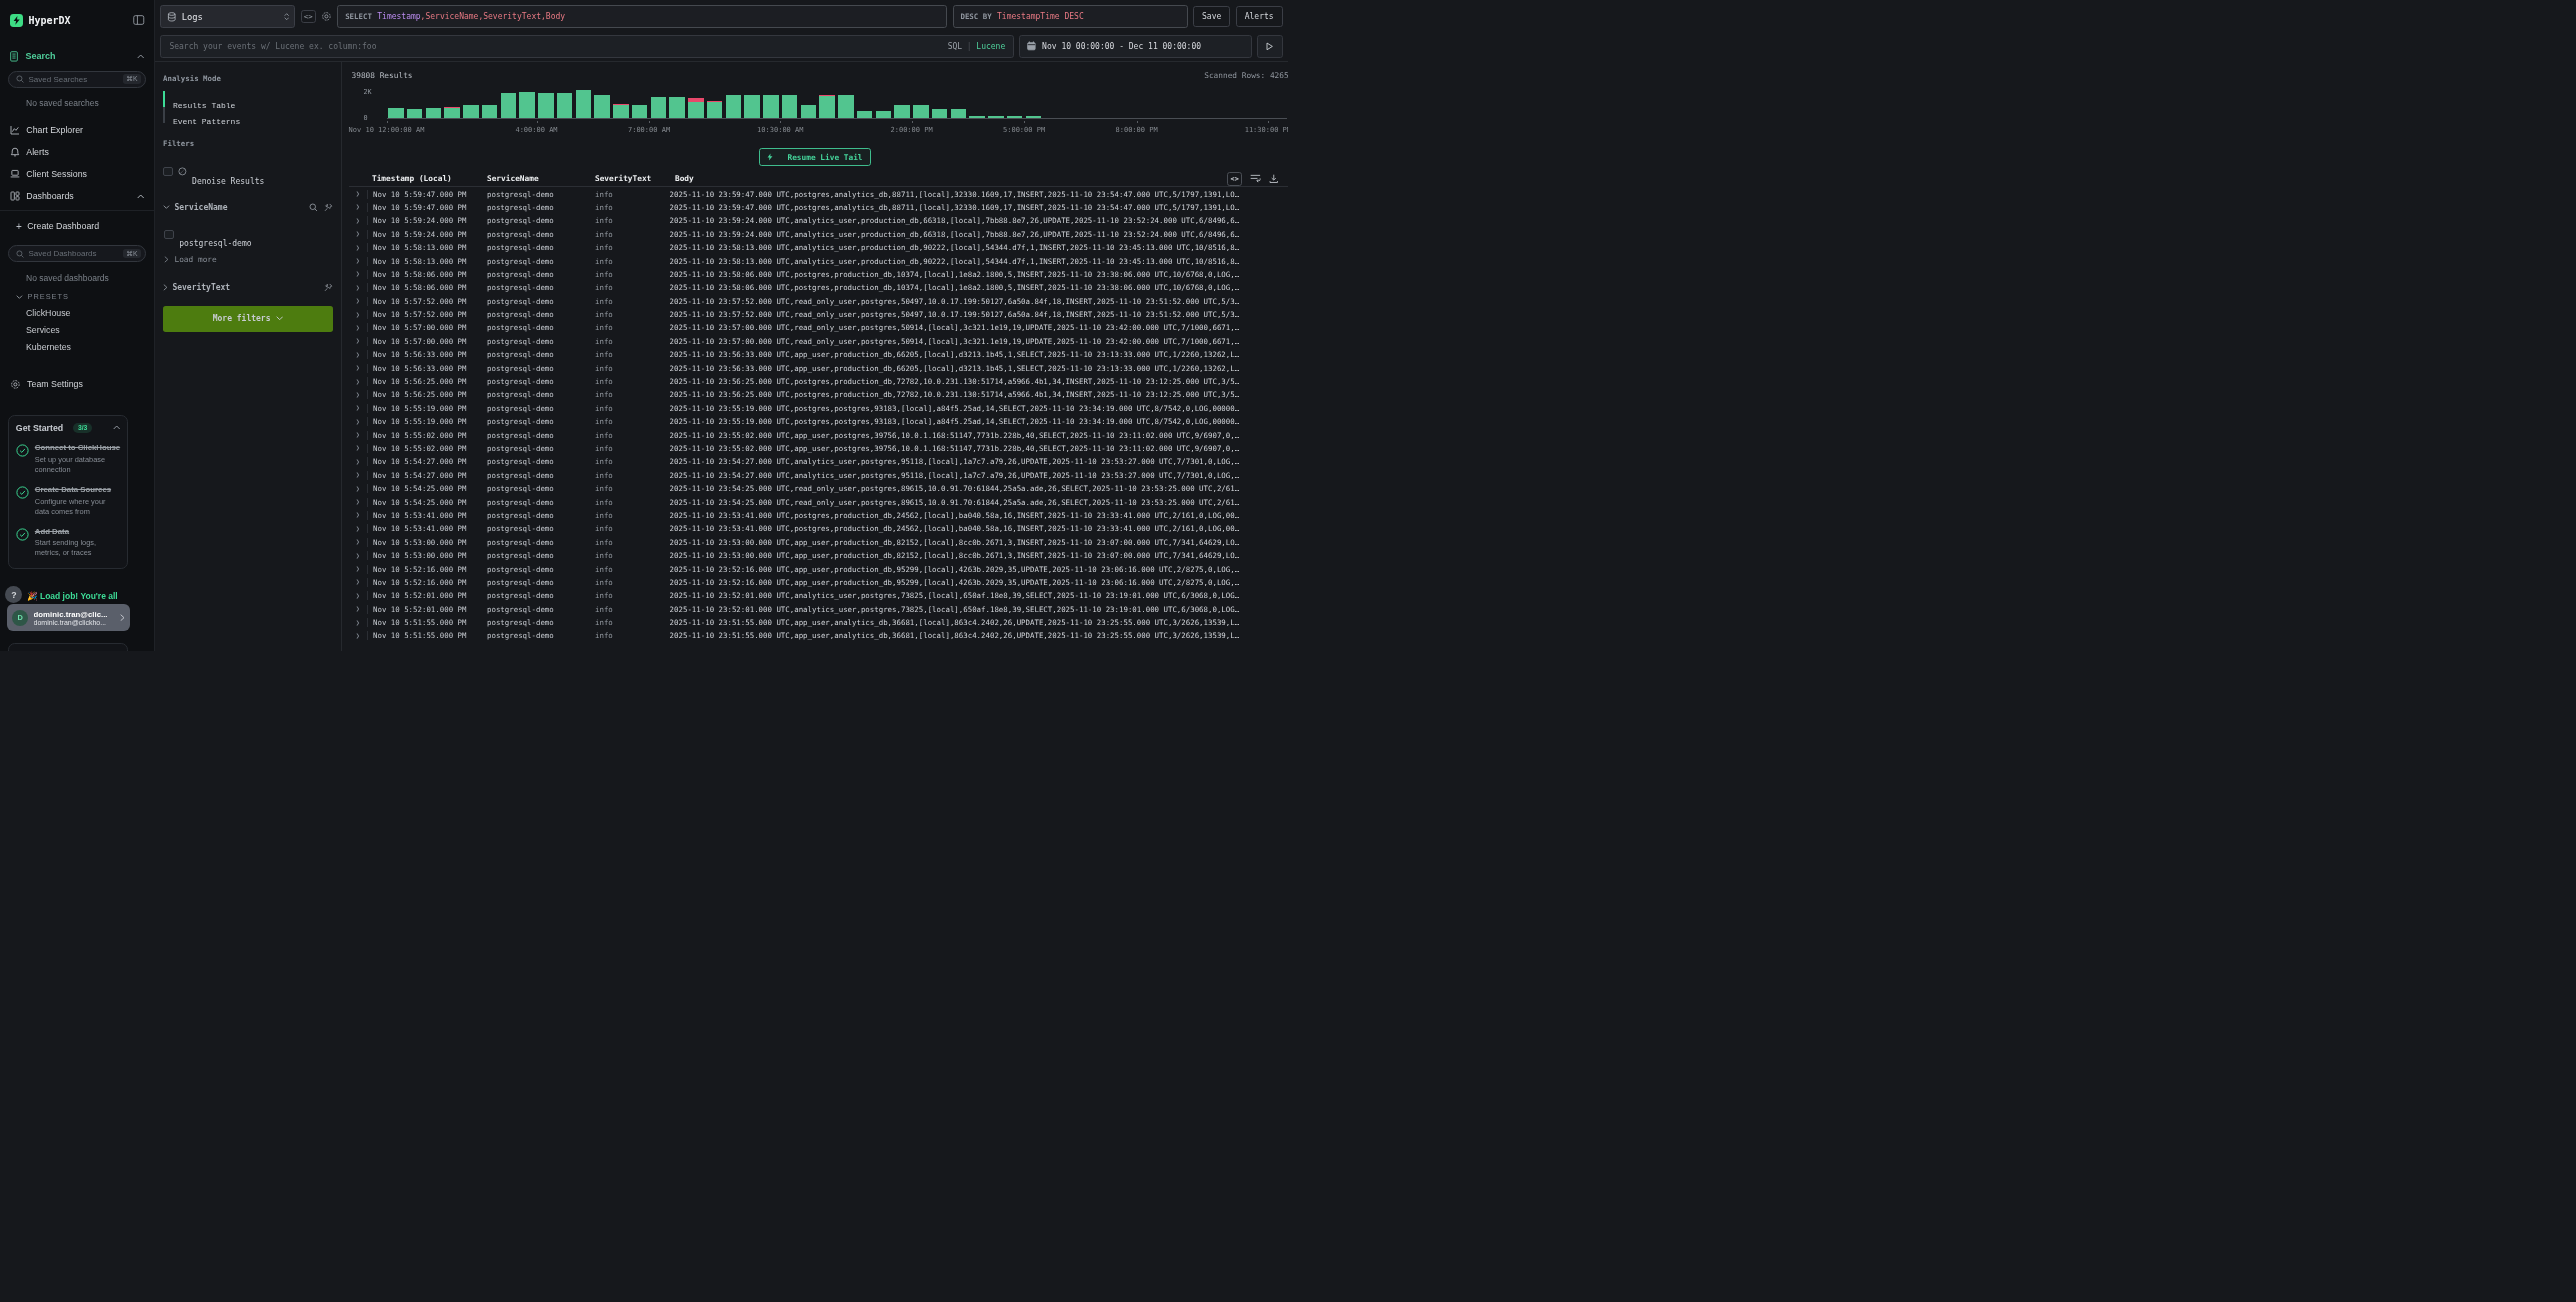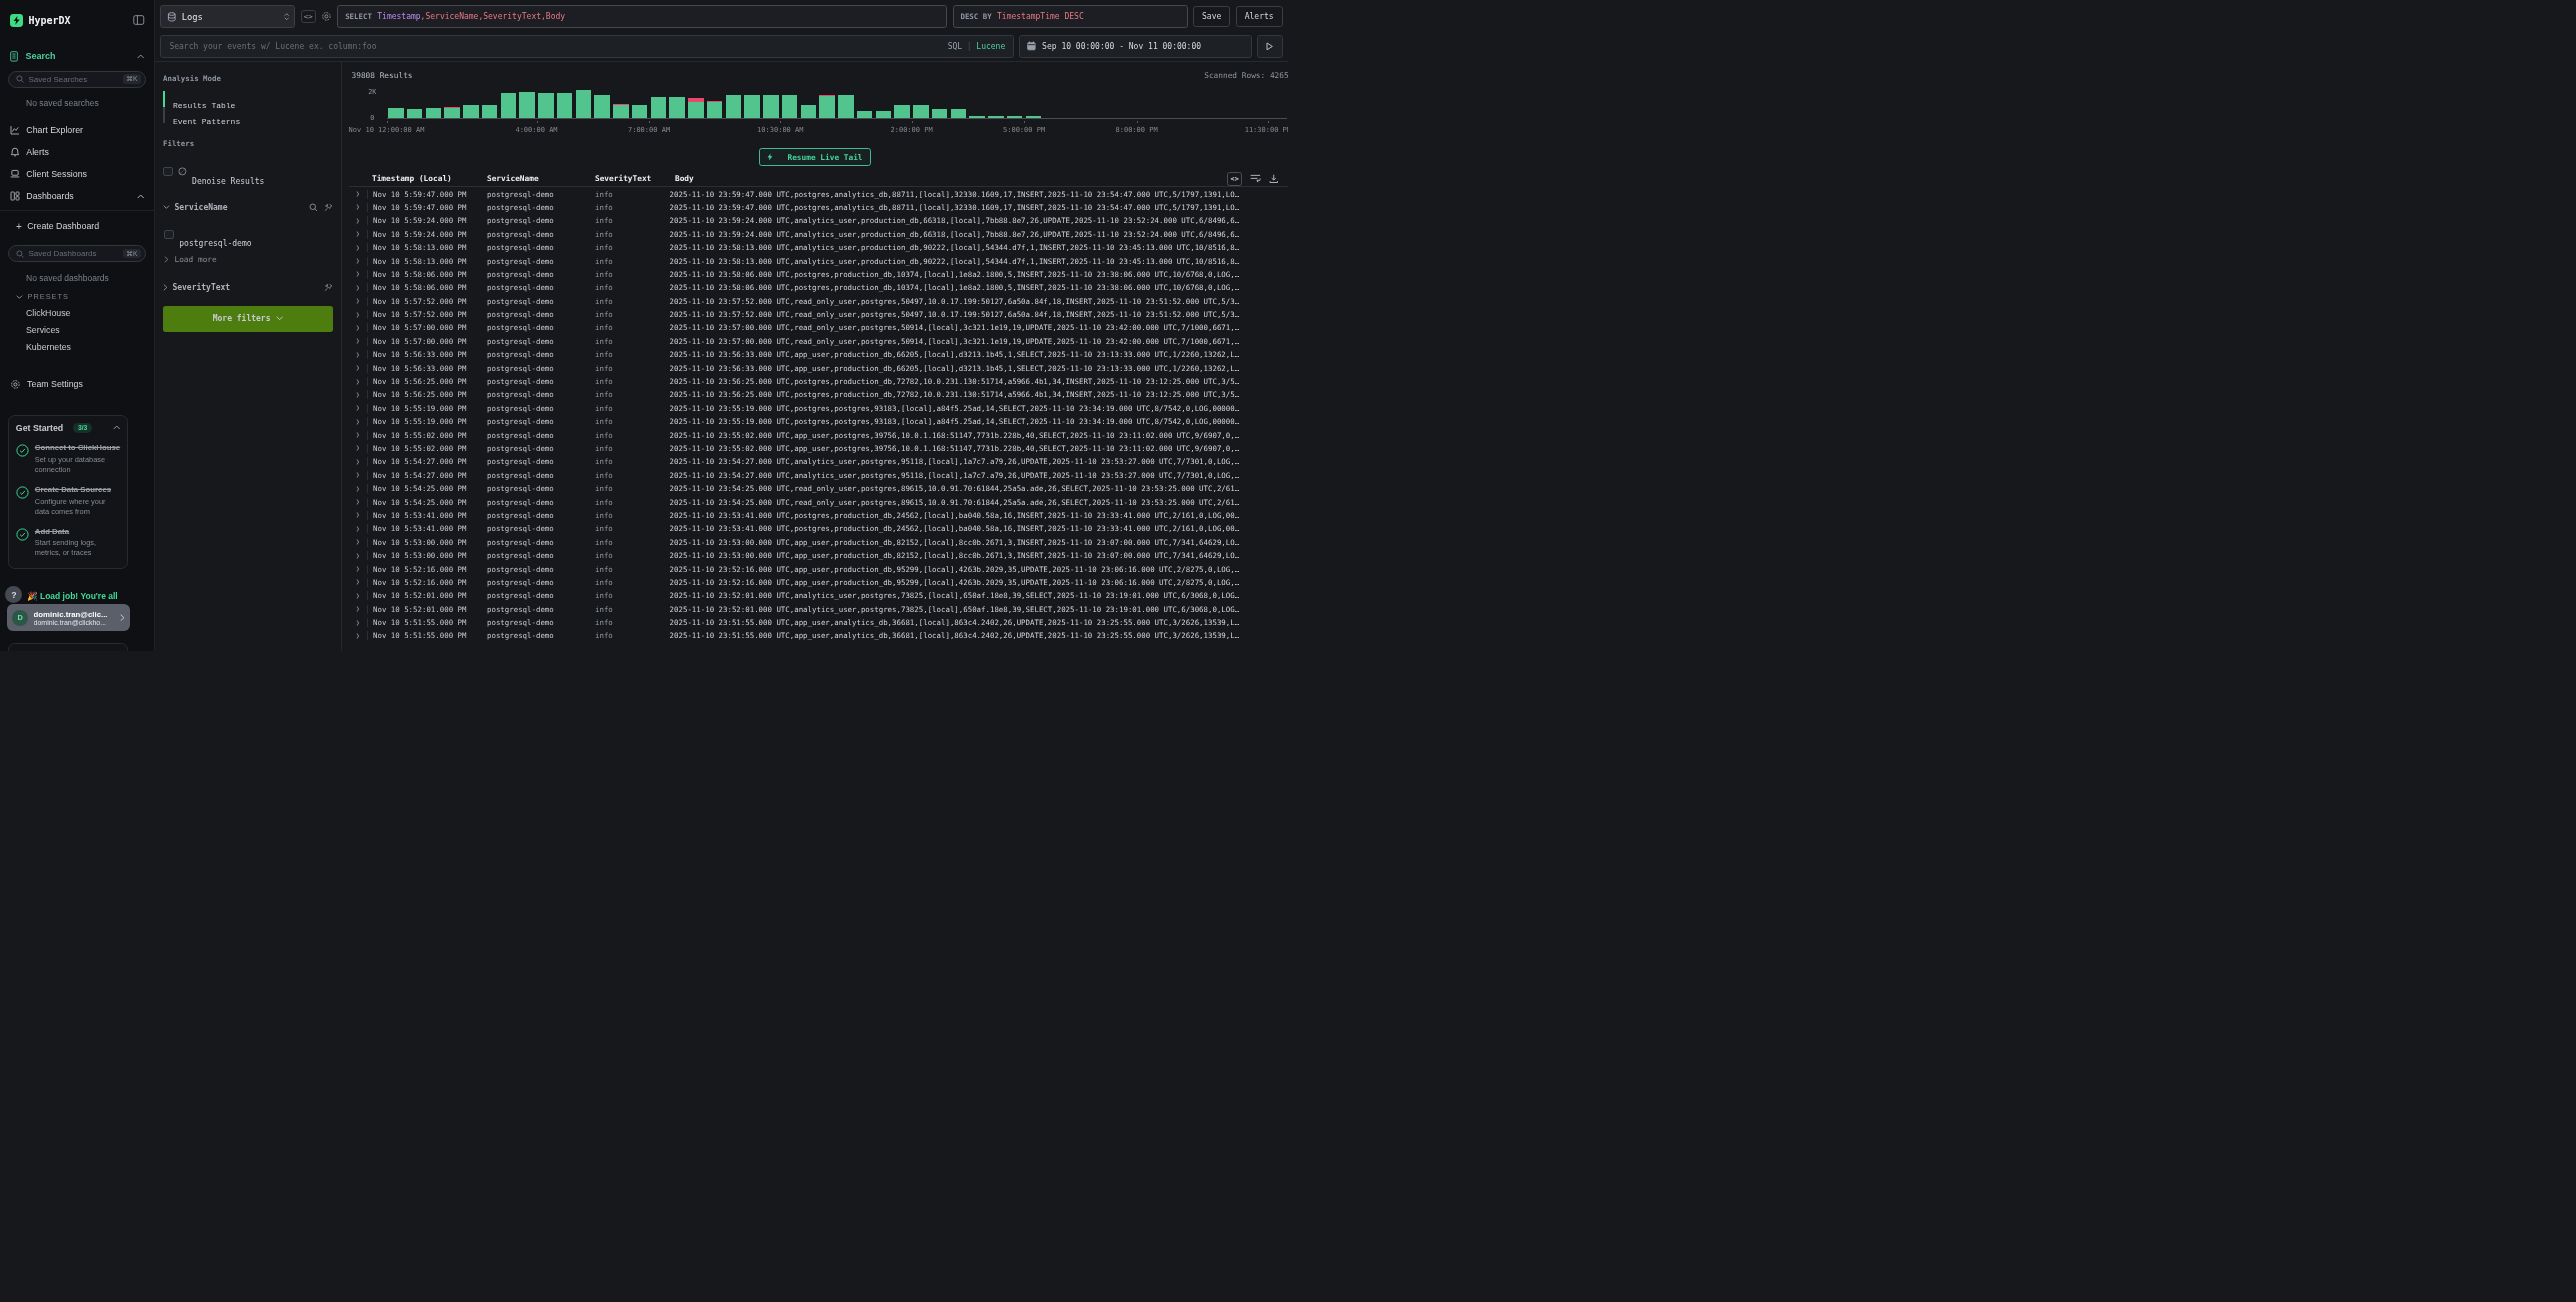--- a/index.html
+++ b/index.html
@@ -88,21 +88,21 @@
   .loadmore { display:flex; align-items:center; gap:5.4px; color:#868c95; font-family:"DejaVu Sans Mono", monospace; font-size:7.8px; cursor:pointer; }
   .more-filters { margin-top:13.5px; height:26px; background:#4d7c0f; border-radius:2.7px; display:flex; align-items:center; justify-content:center; gap:5.4px; font-family:"DejaVu Sans Mono", monospace; font-weight:bold; font-size:8px; color:#c8ccd2; cursor:pointer; }
   .chev { color:#9aa0a8; }
 
   
   .main { position:absolute; left:342px; top:62px; right:0; bottom:0; background:#16181c; overflow:hidden; }
   .results-bar { display:flex; justify-content:space-between; align-items:center; margin:8.8px 0 0 9.5px; font-family:"DejaVu Sans Mono", monospace; font-size:7.8px; }
   .res-count { color:#b9bec5; }
   .res-scanned { color:#8f959d; margin-right:-5.4px; white-space:nowrap; }
   .hist { position:relative; margin:6.8px 0 0 9.5px; height:53px; }
-  .ylab { position:absolute; width:17.6px; text-align:center; font-family:"DejaVu Sans Mono", monospace; font-size:6.8px; color:#8f959d; }
+  .ylab { position:absolute; width:17.6px; text-align:left; font-family:"DejaVu Sans Mono", monospace; font-size:6.8px; color:#8f959d; }
   .plot { position:absolute; left:35px; right:1.4px; top:2.7px; height:30px; border-bottom:1.4px solid #4a4e54; display:flex; align-items:flex-end; }
   .slot { flex:1; height:100%; display:flex; flex-direction:column; justify-content:flex-end; align-items:center; }
   .bar-red { width:82%; background:#e8486b; }
   .bar-green { width:82%; background:#52c58f; }
   .xtick { position:absolute; top:34px; width:0.7px; height:2.7px; background:#5a5e64; }
   .xlab { position:absolute; top:39px; transform:translateX(-50%); font-family:"DejaVu Sans Mono", monospace; font-size:7px; color:#84898f; white-space:nowrap; }
   .livetail-row { display:flex; justify-content:center; margin-top:8.8px; height:17.6px; }
   .livetail { display:flex; align-items:center; gap:14px; border:0.7px solid #3fbd8d; background:rgba(69,197,144,0.05); border-radius:2.7px; padding:0 7.4px; color:#45d59b; font-family:"DejaVu Sans Mono", monospace; font-weight:bold; font-size:7.8px; cursor:pointer;text-align:center; }
   .trow { display:grid; grid-template-columns:17.6px 115px 108px 80px 1fr; align-items:center; font-family:"DejaVu Sans Mono", monospace;margin-left:7px; }
   .thead { height:16px; margin-top:5.4px; border-bottom:0.7px solid #2b2e34; font-weight:bold; font-size:7.8px; color:#eef0f2; position:relative; }
@@ -344,21 +344,21 @@
           <span class="lang-lucene">Lucene</span>
         </span>
       </div>
       <div class="date-box">
         <svg width="8.8" height="9.5" viewBox="0 0 13 14" fill="none" stroke="#9aa0a8" stroke-width="1.3">
             <rect x="1" y="2.5" width="11" height="10.5" rx="1.5" fill="#9aa0a8"></rect>
             <line x1="3.5" y1="0.8" x2="3.5" y2="3" stroke-width="1.6"></line>
             <line x1="9.5" y1="0.8" x2="9.5" y2="3" stroke-width="1.6"></line>
             <line x1="1" y1="5.4" x2="12" y2="5.4" stroke="#1d2025"></line>
           </svg>
-        <span class="date-text">Sep 10 00:00:00 - Nov 11 00:00:00</span>
+        <span class="date-text">Nov 10 00:00:00 - Dec 11 00:00:00</span>
       </div>
       <div class="run-btn">
         <svg width="7.4" height="8.8" viewBox="0 0 11 13" fill="none" stroke="currentColor" stroke-width="1.3">
             <polygon points="1.5,1.5 9.5,6.5 1.5,11.5"></polygon>
           </svg>
       </div>
     </div>
   </div>
 
   <div class="filters">

